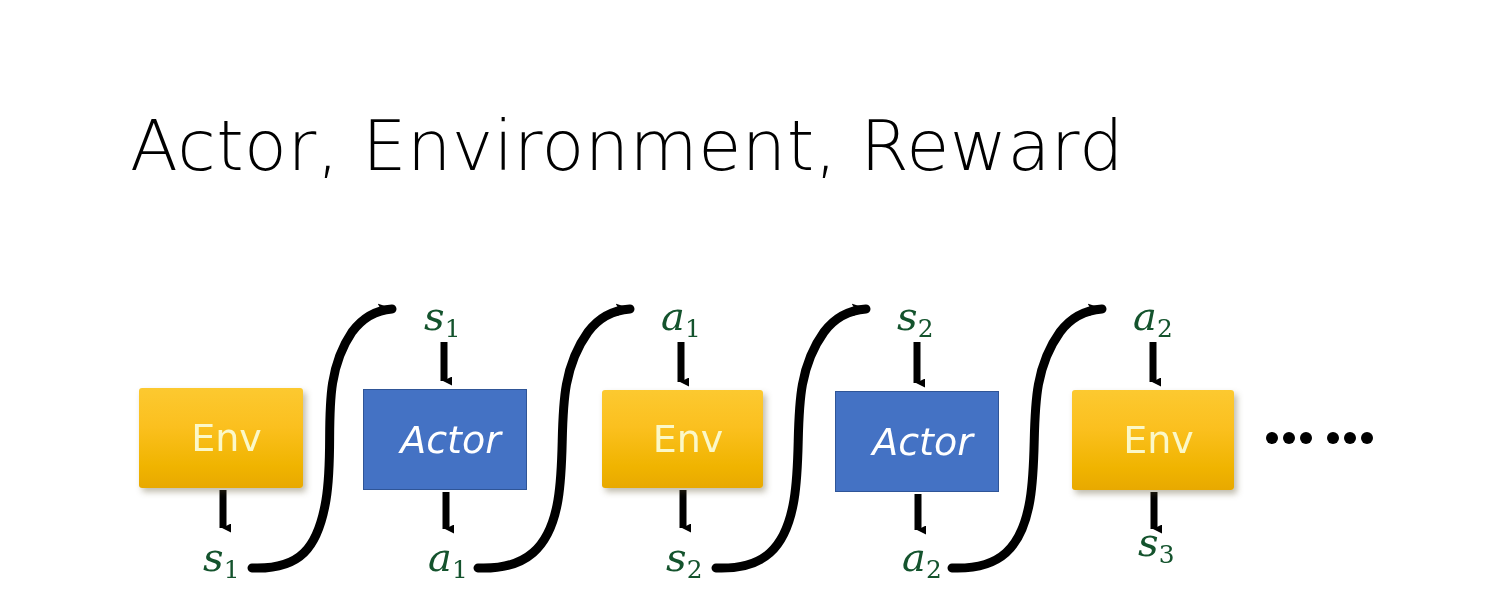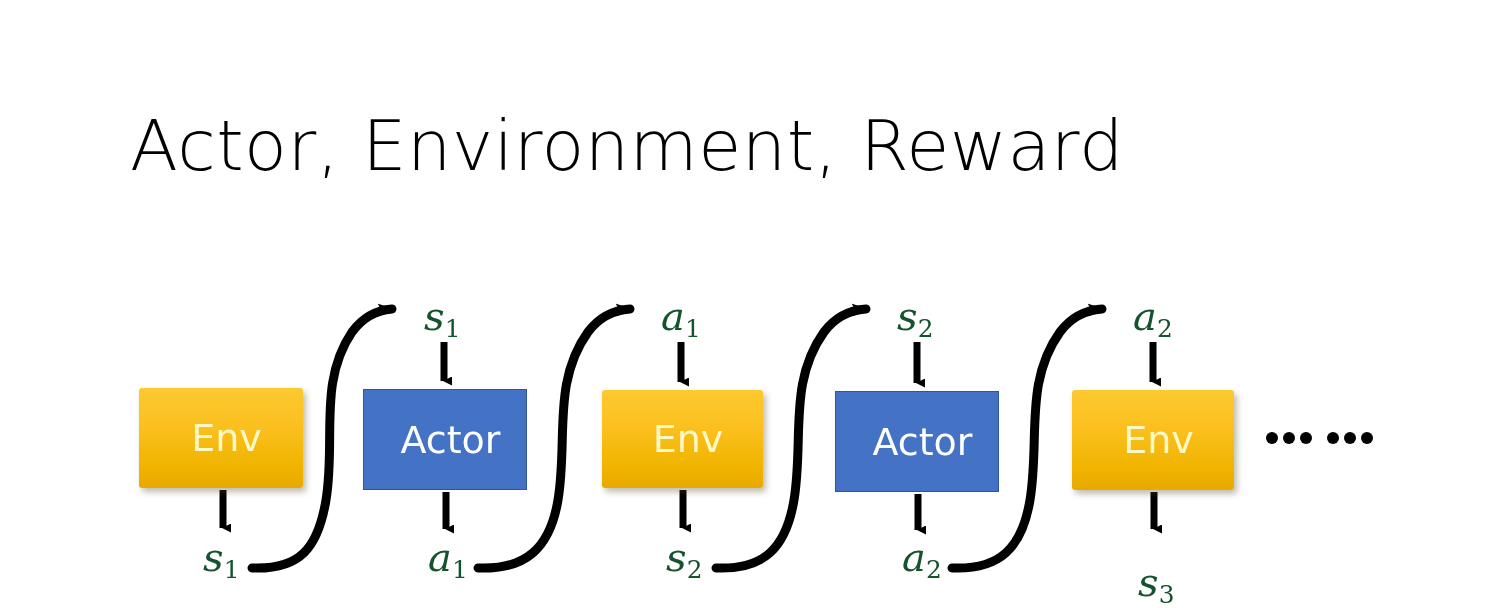--- a/index.html
+++ b/index.html
@@ -64,20 +64,21 @@
     background: linear-gradient(to bottom, #fcc930 0%, #fbc01f 38%, #f0b400 78%, #e8a900 100%);
     color: #fbf8c8;
     border-radius: 3px;
     box-shadow: 3px 4px 6px rgba(90, 80, 40, 0.38);
   }
   .node.actor {
     background: #4472c4;
     color: #ffffff;
     border: 1.5px solid #2f5597;
     border-radius: 0;
+    font-style: italic;
   }
 
   
   .mathlabel {
     position: absolute;
     font-family: "DejaVu Serif", serif;
     font-style: italic;
     font-size: 40px;
     line-height: 1;
     color: #14532d;
@@ -212,21 +213,21 @@
   </div>
   <div class="mathlabel" style="left:428px; top:537px;">
     <span>a</span><sub>1</sub>
   </div>
   <div class="mathlabel" style="left:666px; top:537px;">
     <span>s</span><sub>2</sub>
   </div>
   <div class="mathlabel" style="left:902px; top:537px;">
     <span>a</span><sub>2</sub>
   </div>
-  <div class="mathlabel" style="left:1138px; top:562px;">
+  <div class="mathlabel" style="left:1138px; top:522px;">
     <span>s</span><sub>3</sub>
   </div>
 
   <div id="ellipsis">
     <span class="dot"></span>
     <span class="dot"></span>
     <span class="dot"></span>
     <span class="gap"></span>
     <span class="dot"></span>
     <span class="dot"></span>

